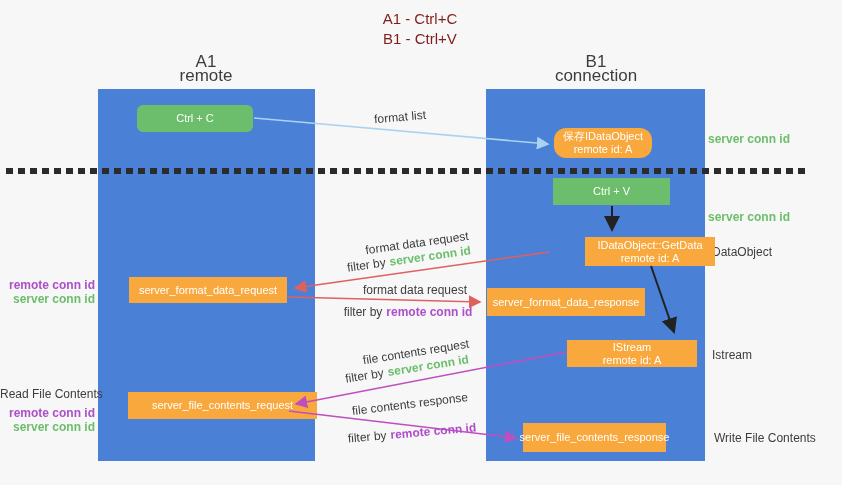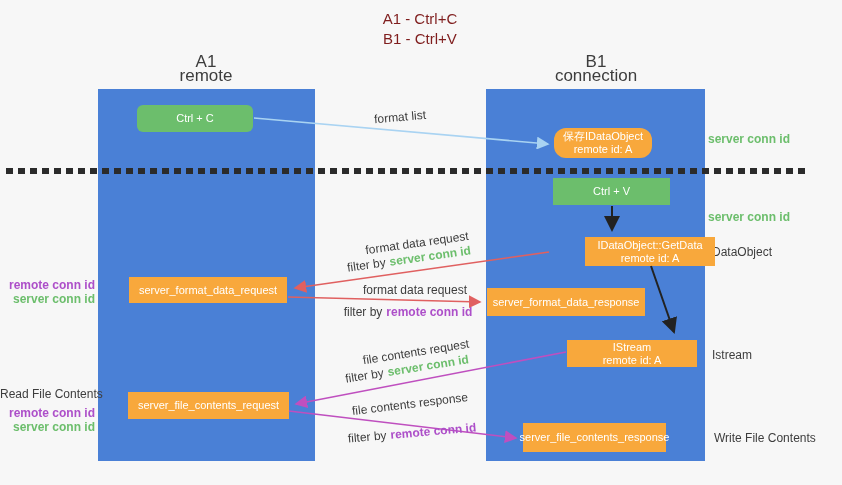--- a/index.html
+++ b/index.html
@@ -71,21 +71,21 @@
 
   <div class="abs node orange z4" style="left:487px;top:288px;width:158px;height:28px;">
     <div>server_format_data_response</div>
   </div>
 
   <div class="abs node orange z4" style="left:567px;top:340px;width:130px;height:27px;">
     <div>IStream</div>
     <div>remote id: A</div>
   </div>
 
-  <div class="abs node orange z4" style="left:128px;top:392px;width:161px;height:27px;">
+  <div class="abs node orange z4" style="left:128px;top:392px;width:189px;height:27px;">
     <div>server_file_contents_request</div>
   </div>
 
   <div class="abs node orange z4" style="left:523px;top:423px;width:143px;height:29px;">
     <div>server_file_contents_response</div>
   </div>
 
   <div class="abs conn-green z2" style="left:708px;top:132px;">server conn id</div>
   <div class="abs conn-green z2" style="left:708px;top:210px;">server conn id</div>
   <div class="abs side-label z2" style="left:712px;top:245px;">DataObject</div>

